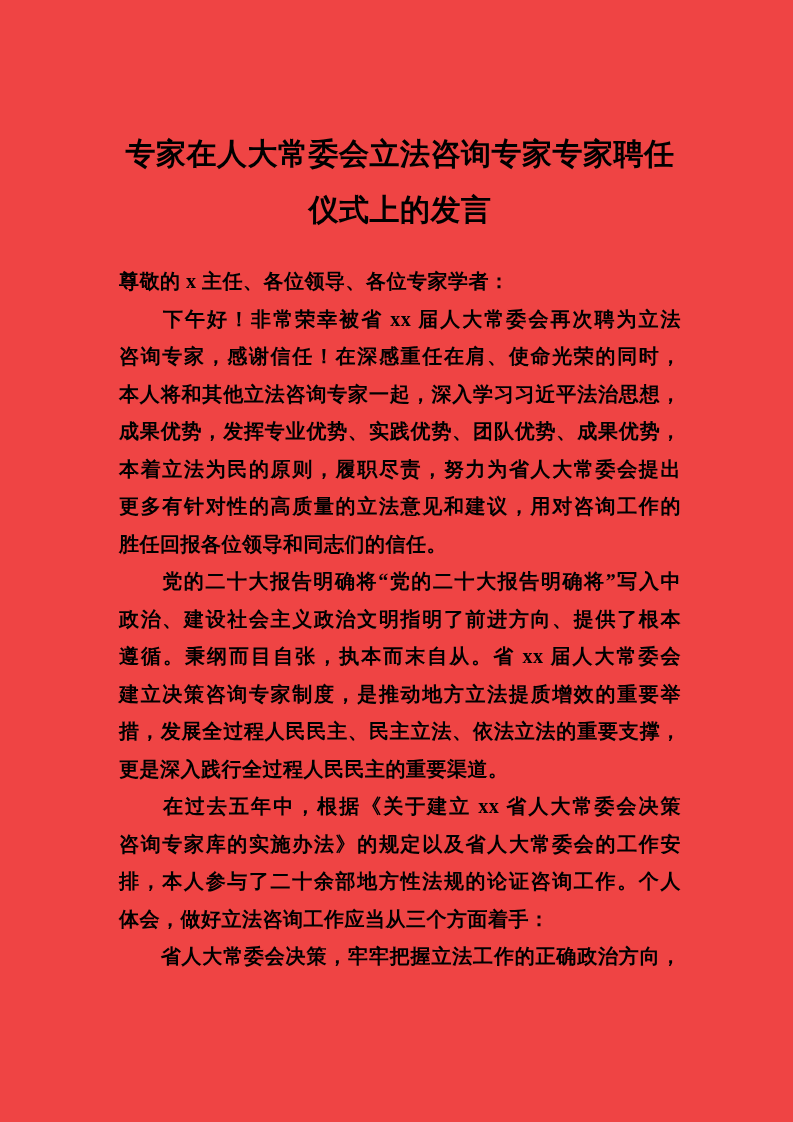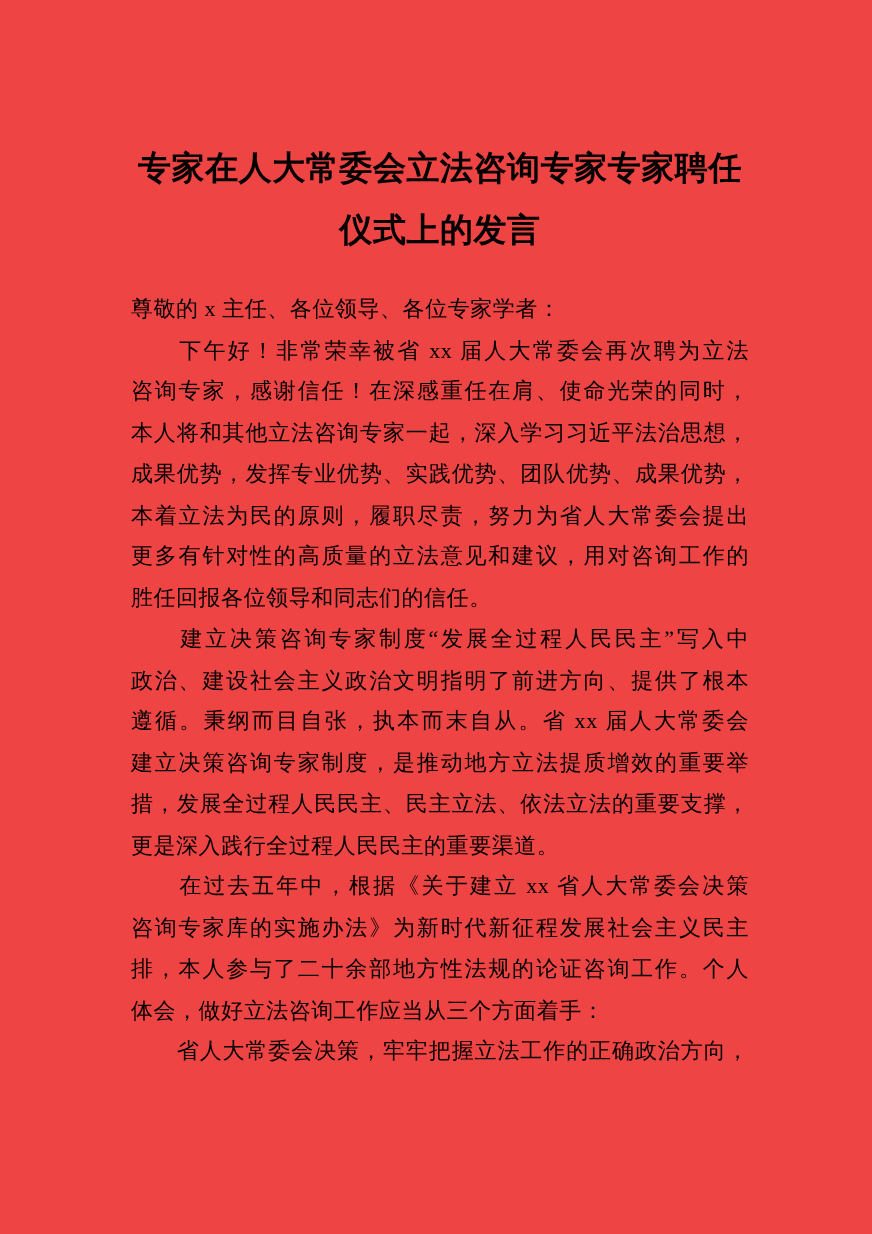--- a/index.html
+++ b/index.html
@@ -31,20 +31,21 @@
     display: block;
   }
   .doc-body {
     font-size: 20px;
     line-height: 37.5px;
   }
   .line {
     letter-spacing: 0.5px;
     text-align: left;
     min-height: 37.5px;
+    font-weight: bold;
   }
   .line.justify {
     text-align: justify;
     text-align-last: justify;
   }
 </style>
 </head>
 <body>
 
 <div class="page">
@@ -54,25 +55,25 @@
   </h1>
   <div class="doc-body">
       <div class="line">尊敬的 x 主任、各位领导、各位专家学者：</div>
       <div class="line justify">　　下午好！非常荣幸被省 xx 届人大常委会再次聘为立法</div>
       <div class="line justify">咨询专家，感谢信任！在深感重任在肩、使命光荣的同时，</div>
       <div class="line justify">本人将和其他立法咨询专家一起，深入学习习近平法治思想，</div>
       <div class="line justify">成果优势，发挥专业优势、实践优势、团队优势、成果优势，</div>
       <div class="line justify">本着立法为民的原则，履职尽责，努力为省人大常委会提出</div>
       <div class="line justify">更多有针对性的高质量的立法意见和建议，用对咨询工作的</div>
       <div class="line">胜任回报各位领导和同志们的信任。</div>
-      <div class="line justify">　　建立决策咨询专家制度“发展全过程人民民主”写入中</div>
+      <div class="line justify">　　党的二十大报告明确将“党的二十大报告明确将”写入中</div>
       <div class="line justify">政治、建设社会主义政治文明指明了前进方向、提供了根本</div>
       <div class="line justify">遵循。秉纲而目自张，执本而末自从。省 xx 届人大常委会</div>
       <div class="line justify">建立决策咨询专家制度，是推动地方立法提质增效的重要举</div>
       <div class="line justify">措，发展全过程人民民主、民主立法、依法立法的重要支撑，</div>
       <div class="line">更是深入践行全过程人民民主的重要渠道。</div>
       <div class="line justify">　　在过去五年中，根据《关于建立 xx 省人大常委会决策</div>
-      <div class="line justify">咨询专家库的实施办法》为新时代新征程发展社会主义民主</div>
+      <div class="line justify">咨询专家库的实施办法》的规定以及省人大常委会的工作安</div>
       <div class="line justify">排，本人参与了二十余部地方性法规的论证咨询工作。个人</div>
       <div class="line">体会，做好立法咨询工作应当从三个方面着手：</div>
       <div class="line justify">　　省人大常委会决策，牢牢把握立法工作的正确政治方向，</div>
     </div>
 </div>
 
 </body></html>

